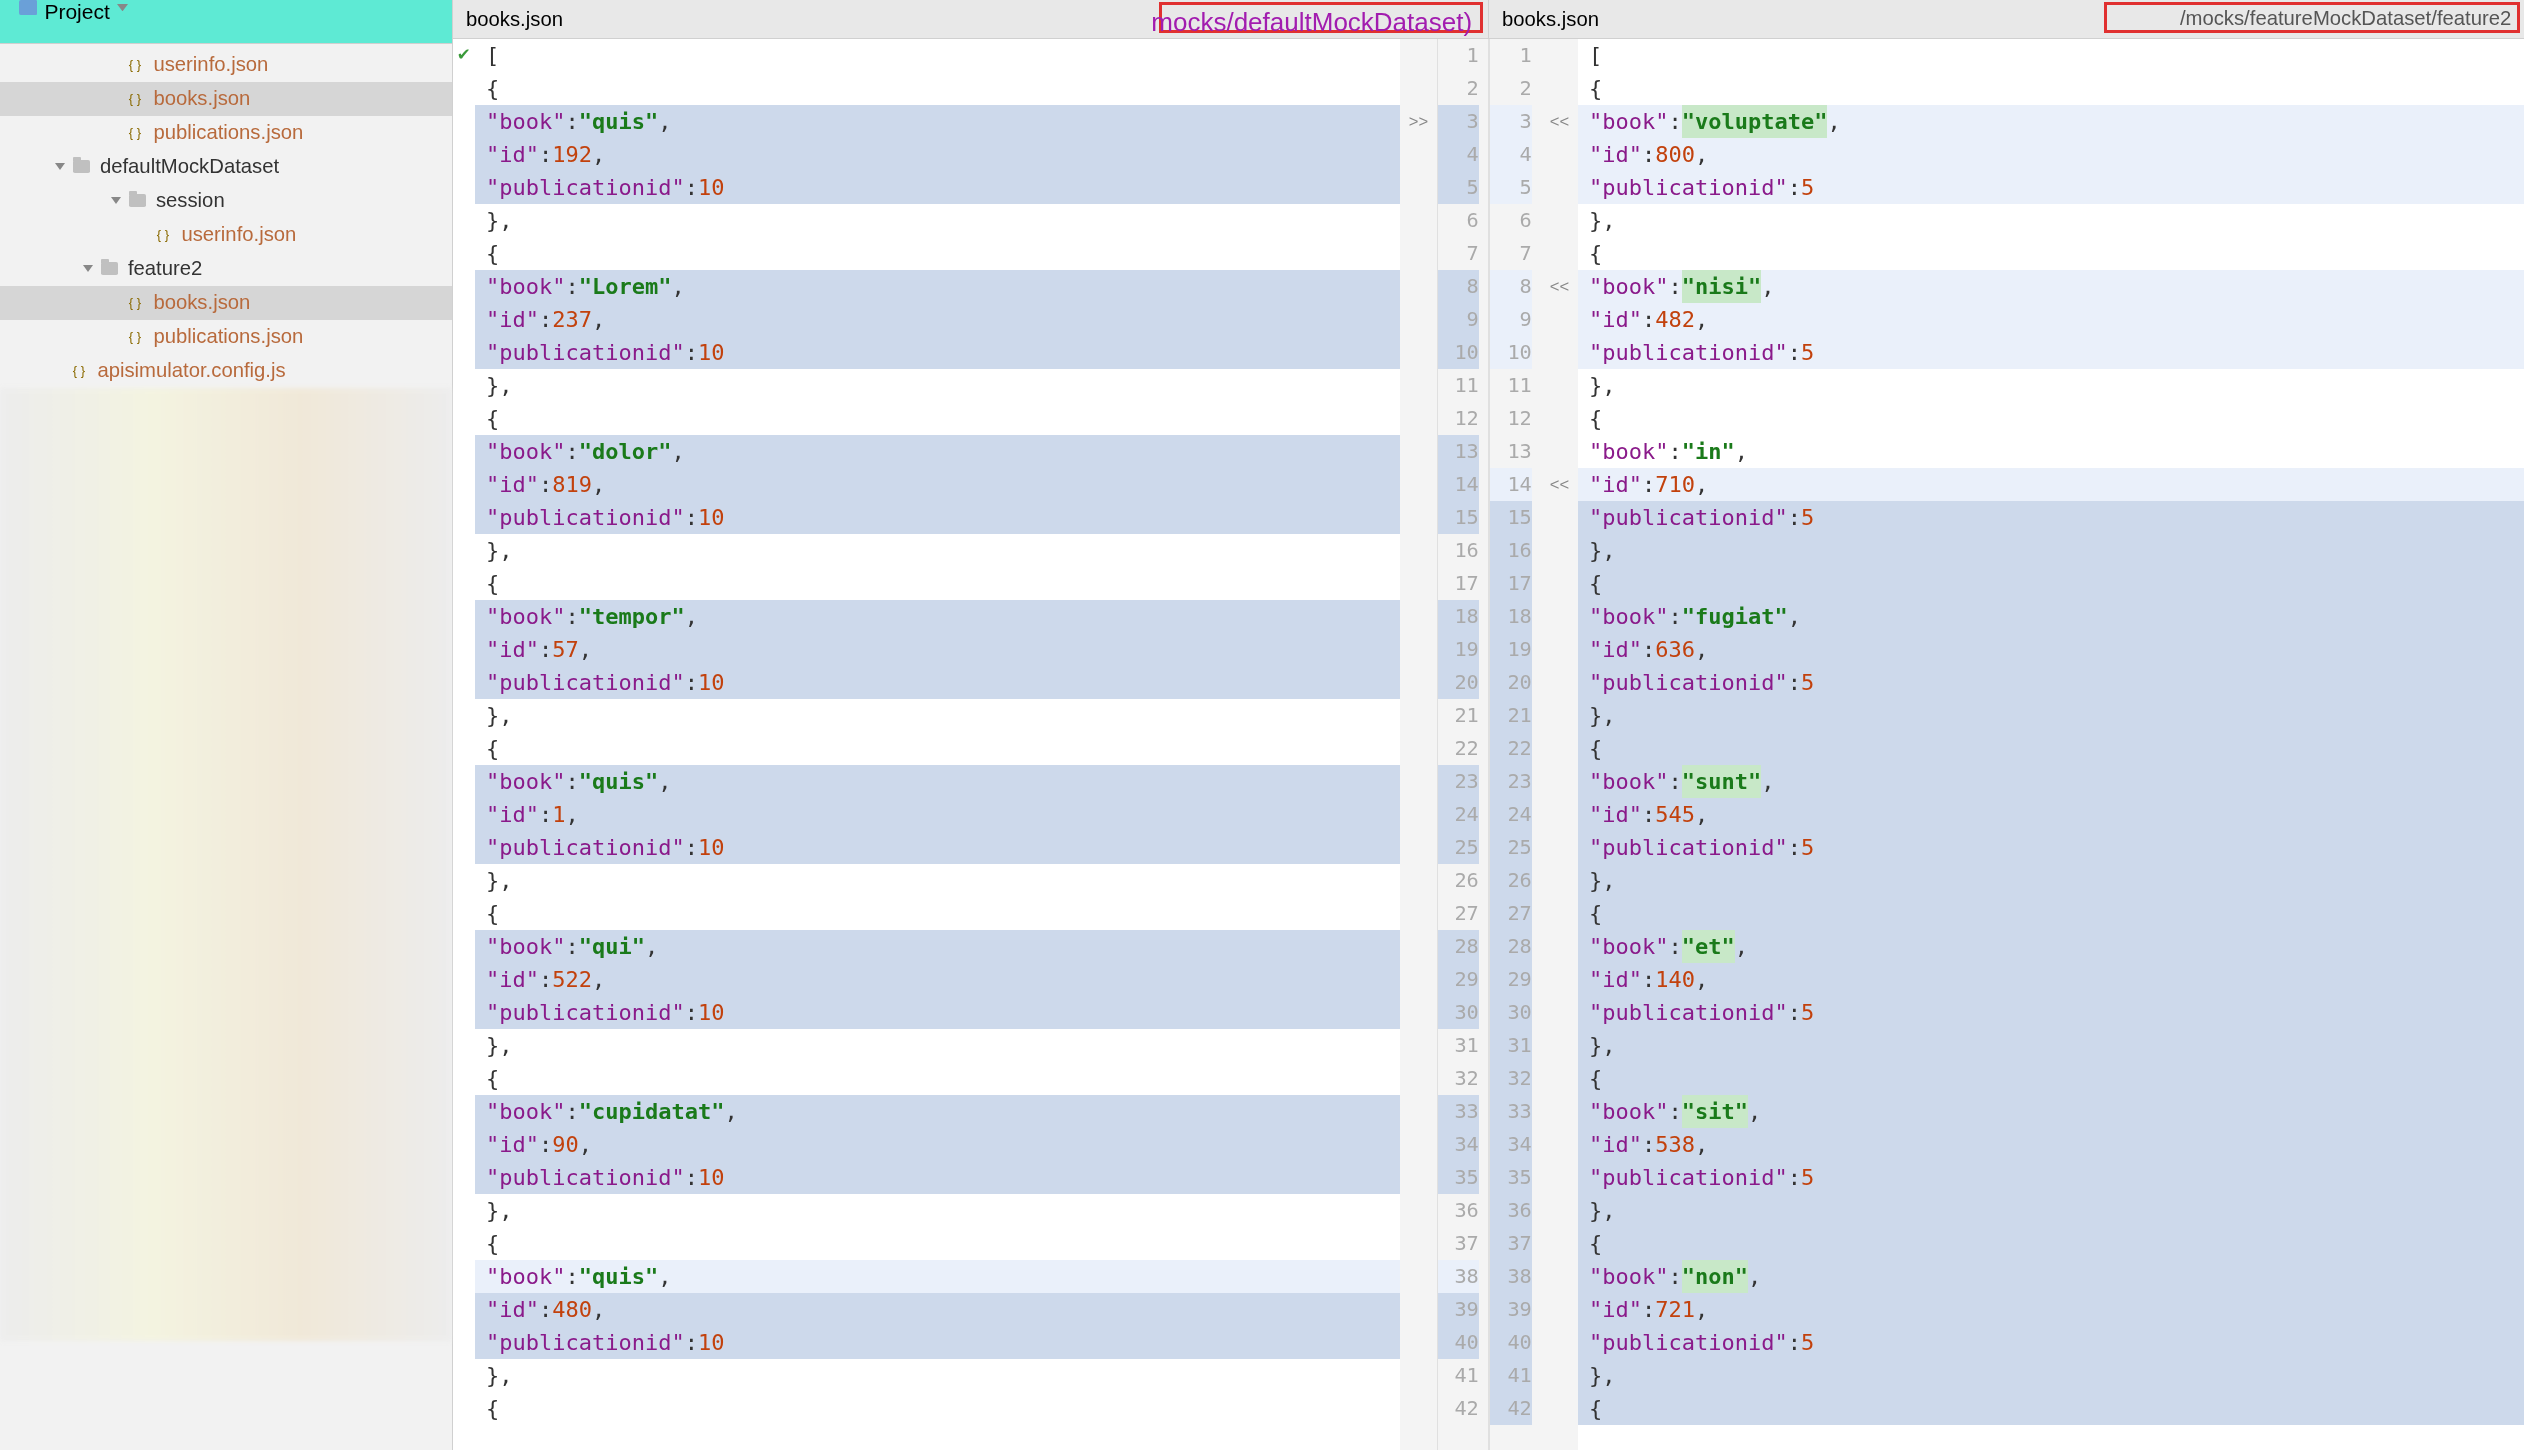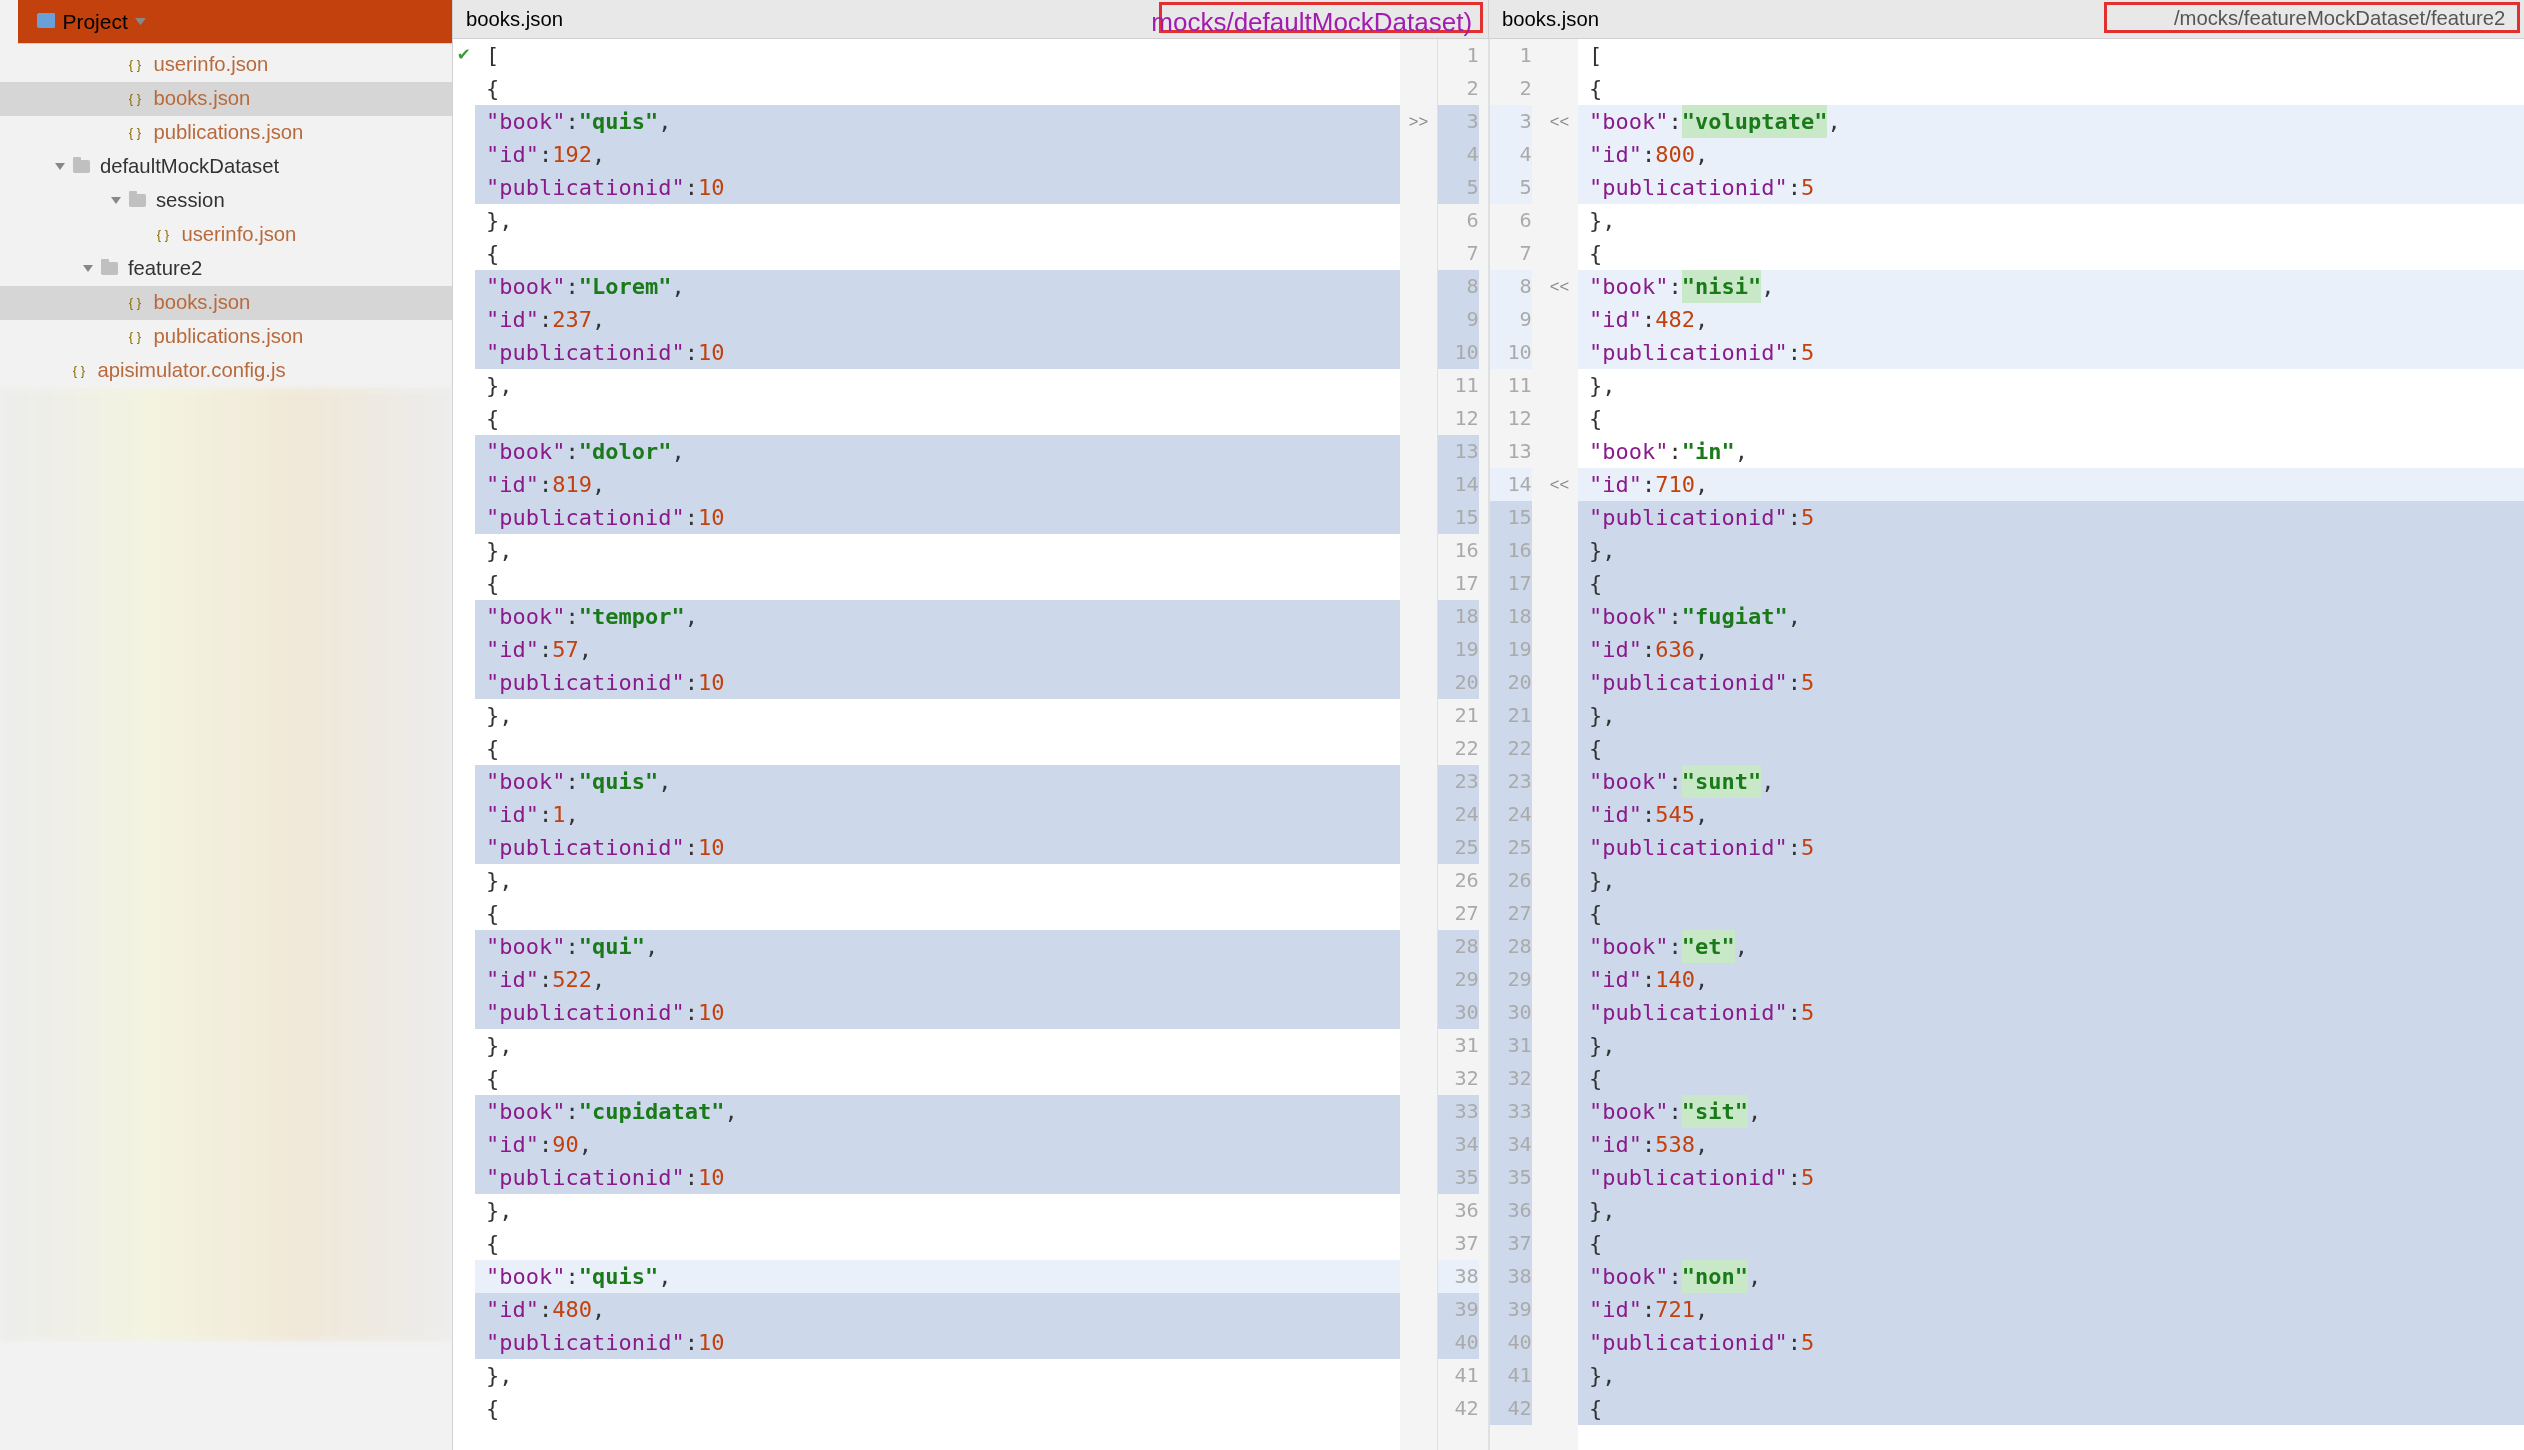--- a/index.html
+++ b/index.html
@@ -1,21 +1,21 @@
 <!DOCTYPE html>
 <html style="font-size:15px"><head>
 <meta charset="utf-8">
 <style>
 * { margin:0; padding:0; box-sizing:border-box; }
 body { font-family:'Segoe UI',Arial,sans-serif; font-size:12px; background:#fff; overflow:hidden; }
 .app { display:flex; width:2525px; height:1450px; transform-origin:top left; }
 
 
 .sidebar { width:453px; background:#f2f2f2; border-right:0.9px solid #d0d0d0; flex-shrink:0; }
-.project-header { height:44px; display:flex; align-items:center; padding:0 18.5px; border-bottom:0.9px solid #d0d0d0; background:#c2410c;margin-left:18px; }
+.project-header { height:44px; display:flex; padding:0 18.5px; border-bottom:0.9px solid #d0d0d0; background:#5eead4; }
 .project-header .icon { margin-right:7.4px; }
 .project-header .caret { margin-left:7.4px; }
 .tree { padding-top:3.7px; font-size:20.3px; }
 .tree-item { display:flex; align-items:center; height:34px; padding-left:18.5px; cursor:pointer; }
 .tree-item.selected { background:#d6d6d6; }
 .tree-item .icon { width:22px; margin-right:7.4px; display:inline-flex; justify-content:center; }
 .tree-item .label { color:#333; }
 .tree-item .label.vcs { color:#b86a3c; }
 .tri { display:inline-block; width:0; height:0; border-style:solid; margin-right:5.5px; }
 .tri.down { border-width:7.4px 5.5px 0 5.5px; border-color:#888 transparent transparent transparent; }
@@ -145,21 +145,21 @@
         <span class="filename">books.json</span>
         <span class="path">&nbsp;</span>
         <div class="red-box">
           <span style="position:absolute;right:7.4px;top:1.8px;color:#a21caf;font-size:26px">mocks/defaultMockDataset)</span>
         </div>
       </div>
       <div class="tab tab2">
         <span class="filename">books.json</span>
         <span class="path">&nbsp;</span>
         <div class="red-box">
-          <span style="position:absolute;right:12px;top:1.8px;color:#555;font-size:20.3px">/mocks/featureMockDataset/feature2</span>
+          <span style="position:absolute;right:6px;top:1.8px;color:#555;font-size:20.3px">/mocks/featureMockDataset/feature2</span>
         </div>
       </div>
     </div>
 
     <div class="panes">
 
       <div class="pane">
         <div class="check-gutter">
             <div class="ok">✔</div>
           </div>

